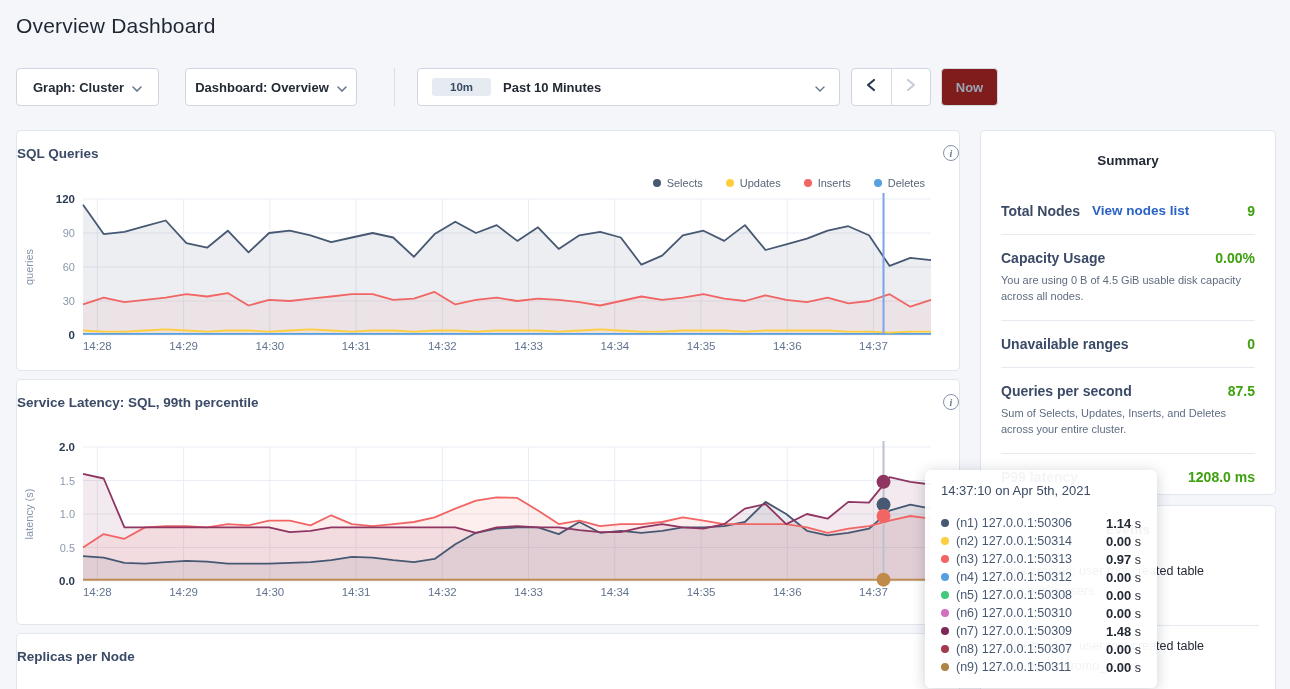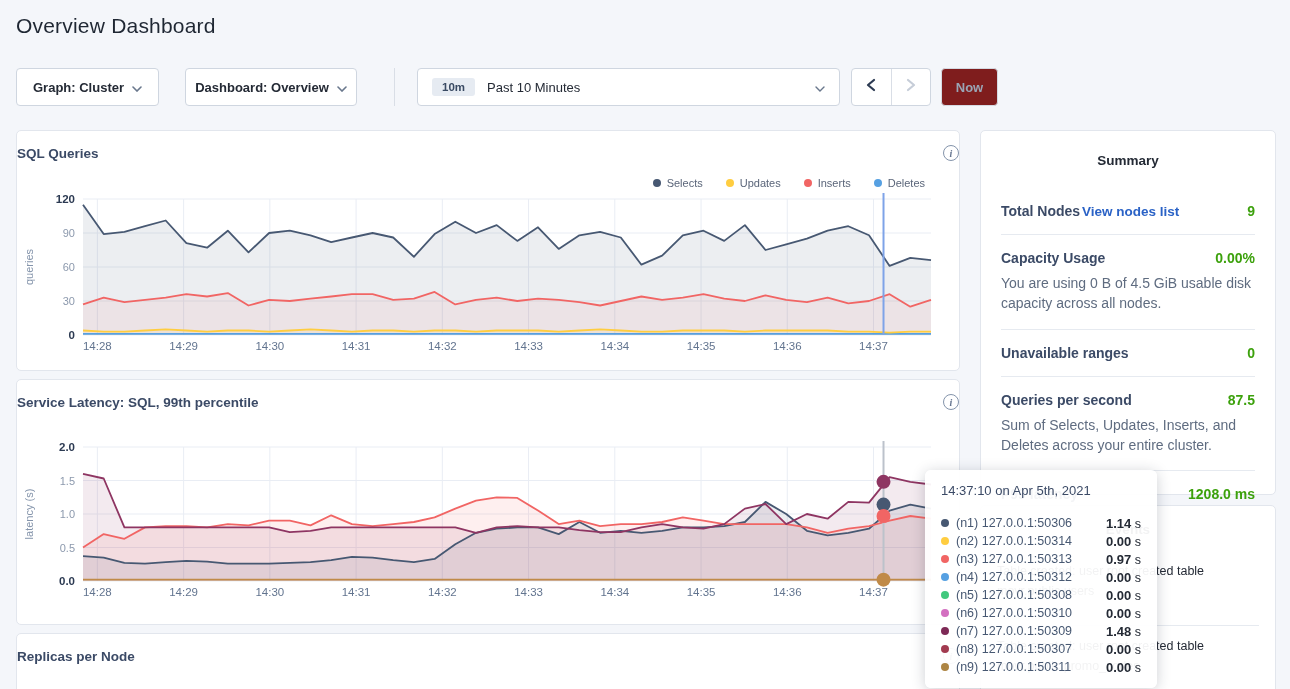--- a/index.html
+++ b/index.html
@@ -26,23 +26,23 @@
   .dd-graph { left:16px; width:143px; }
   .dd-dashboard { left:185px; width:172px; }
   .vdivider { position:absolute; left:394px; top:0; width:1px; height:38px; background:#d9dee6; }
   .time-picker {
     position:absolute; left:417px; width:423px; height:38px;
     background:#fff; border:1px solid #cfd6e0; border-radius:4px;
     display:flex; align-items:center; padding:0 14px; gap:12px; cursor:pointer;
   }
   .time-badge {
     background:#e6ebf2; color:#394a63; font-weight:bold; font-size:11.5px;
-    border-radius:3px; padding:3px 10px;
-  }
-  .time-label { font-size:13px; font-weight:normal; flex:1; }
+    border-radius:3px; padding:3px 18px;
+  }
+  .time-label { font-size:13px; font-weight:bold; flex:1; }
   .arrow-group {
     position:absolute; left:851px; width:80px; height:38px;
     background:#fff; border:1px solid #cfd6e0; border-radius:4px;
     display:flex;
   }
   .arrow-cell { flex:1; display:flex; align-items:center; justify-content:center; cursor:pointer; }
   .arrow-cell:first-child { border-right:1px solid #d9dee6; }
   .btn-now {
     position:absolute; left:941px; width:57px; height:38px;
     background:#7f1d1d; border:1px solid #d5dae2; border-radius:4px;
@@ -87,25 +87,25 @@
   .chart-svg .ytick.bold { fill:#2c3a52; font-weight:bold; font-size:11.5px; }
   .chart-svg .xtick { font-size:11.5px; fill:#62748f; font-family:"Liberation Sans",sans-serif; }
   
   .panel-header {
     text-align:center; font-size:13.5px; font-weight:bold; color:#242a35;
     padding-top:22px;
   }
   .summary-body { padding:20px 20px 0 20px; }
   .summary-row { padding:15px 0; border-bottom:1px solid #e6eaf0; }
   .summary-row:last-child { border-bottom:none; }
-  .summary-line { display:flex; align-items:flex-end; gap:2px; }
+  .summary-line { display:flex; align-items:flex-start; gap:12px; }
   .summary-label { font-size:14px; font-weight:bold; color:#3b4a66; }
   .summary-link { font-size:13.5px; font-weight:bold; color:#2a62c6; cursor:pointer; text-decoration:none; }
   .summary-value { margin-left:auto; font-size:14px; font-weight:bold; color:#3ca10c; white-space:nowrap; }
-  .summary-desc { margin-top:7px; font-size:14px; color:#5f6c80; line-height:1.45; }
+  .summary-desc { margin-top:7px; font-size:11px; color:#5f6c80; line-height:1.45; }
   
   .events-body { padding:14px 16px 0 16px; }
   .event-item { padding:12px 0 14px 0; font-size:12.5px; color:#242a35; line-height:1.4; }
   .event-item + .event-item { border-top:1px solid #e6eaf0; }
   .event-item .line2 { margin-top:2px; }
   
   .tooltip {
     position:absolute; left:925px; top:470px; width:232px;
     background:rgba(255,255,255,.94); border-radius:6px;
     box-shadow:0 2px 14px rgba(30,40,60,.22);

